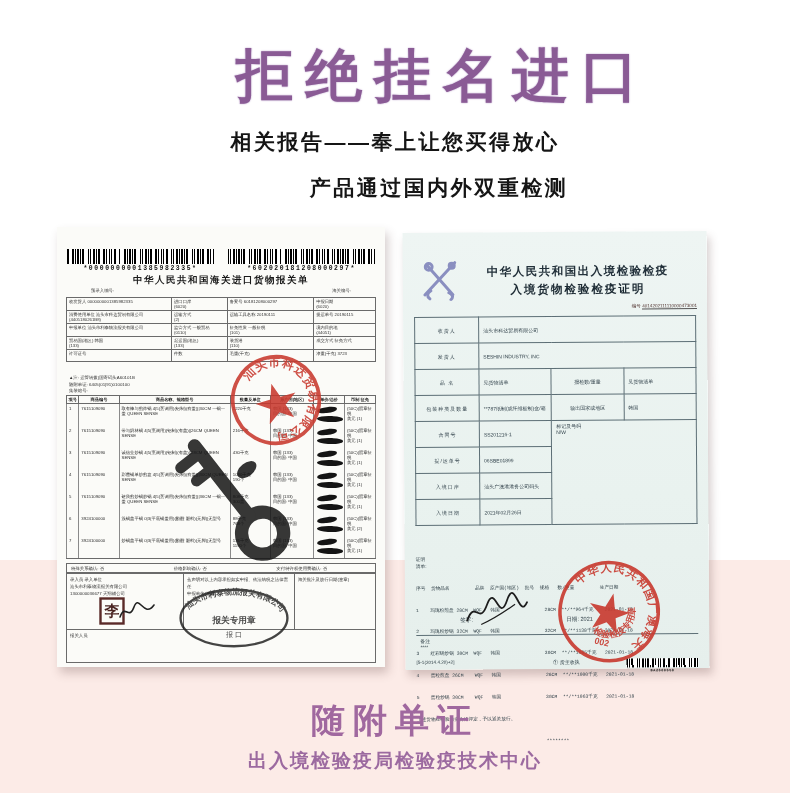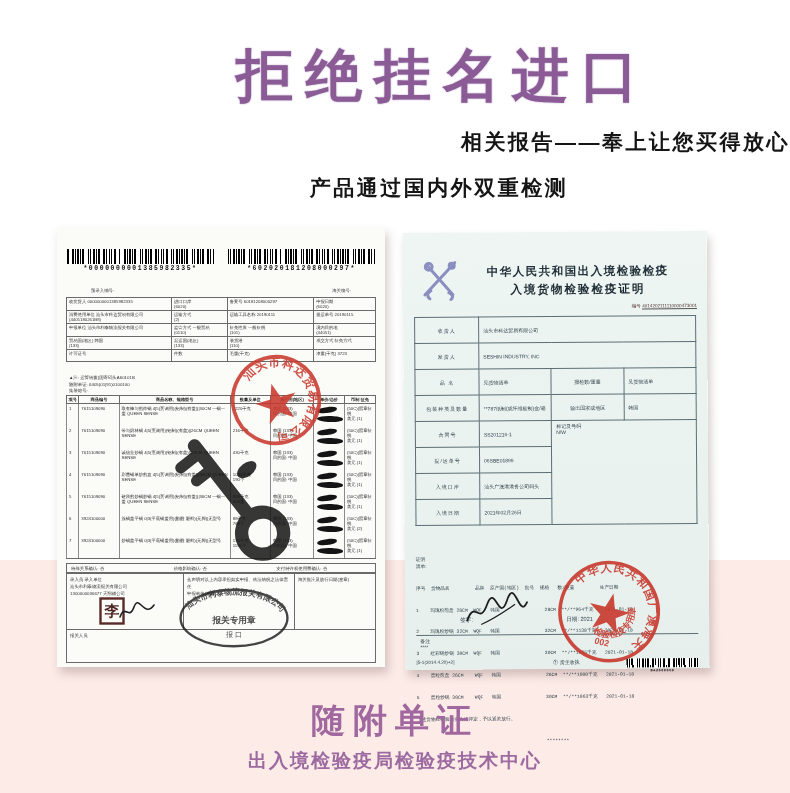--- a/index.html
+++ b/index.html
@@ -4,21 +4,21 @@
 <style>
   * { margin:0; padding:0; box-sizing:border-box; }
   html,body { width:790px; height:793px; }
   body { font-family:"Liberation Sans", sans-serif; background:#ffffff; position:relative; overflow:hidden; }
   .abs { position:absolute; }
 
   
   .hero-title { top:38px; left:0; width:790px; text-align:center; font-size:57px; font-weight:bold;
     color:#8a5b95; letter-spacing:12px; text-shadow:0 0 1px #c3aed0, 0 0 2px #c9b5d4;margin-left:48px; }
   .hero-sub { left:0; width:790px; text-align:center; font-size:21px; font-weight:bold; color:#151515; letter-spacing:2.5px; }
-  .sub1 { top:128px;text-align:right; } .sub2 { top:174px;margin-left:44px; }
+  .sub1 { top:128px; } .sub2 { top:174px;margin-left:44px; }
 
   
   .pink-panel { left:0; top:560px; width:790px; height:233px; background:#fcebe7; }
   .footer-title { top:698px; left:0; width:790px; text-align:center; font-size:34px; font-weight:bold;
     color:#a0689f; letter-spacing:8px; }
   .footer-sub { top:748px; left:0; width:790px; text-align:center; font-size:19px; font-weight:bold;
     color:#9c6aa0; letter-spacing:2px; }
 
   
   .doc { box-shadow:3px 6px 9px rgba(90,60,60,.25); }
@@ -96,20 +96,21 @@
     <div class="bc">
       <div class="bars"></div>
       <div class="bc-num">*0000000001385982335*</div>
     </div>
     <div class="bc">
       <div class="bars"></div>
       <div class="bc-num">*602020181208000297*</div>
     </div>
   </div>
 
+  <div class="abs cd-title">中华人民共和国海关进口货物报关单</div>
   <div class="abs cd-pre">
     <span>预录入编号:</span>
     <span>海关编号:</span>
   </div>
 
   <table class="abs cd-grid">
     <tbody>
         <tr>
       <td style="width:34%">收发货人  0000000001385982335</td>
       <td style="width:18%">进口口岸

